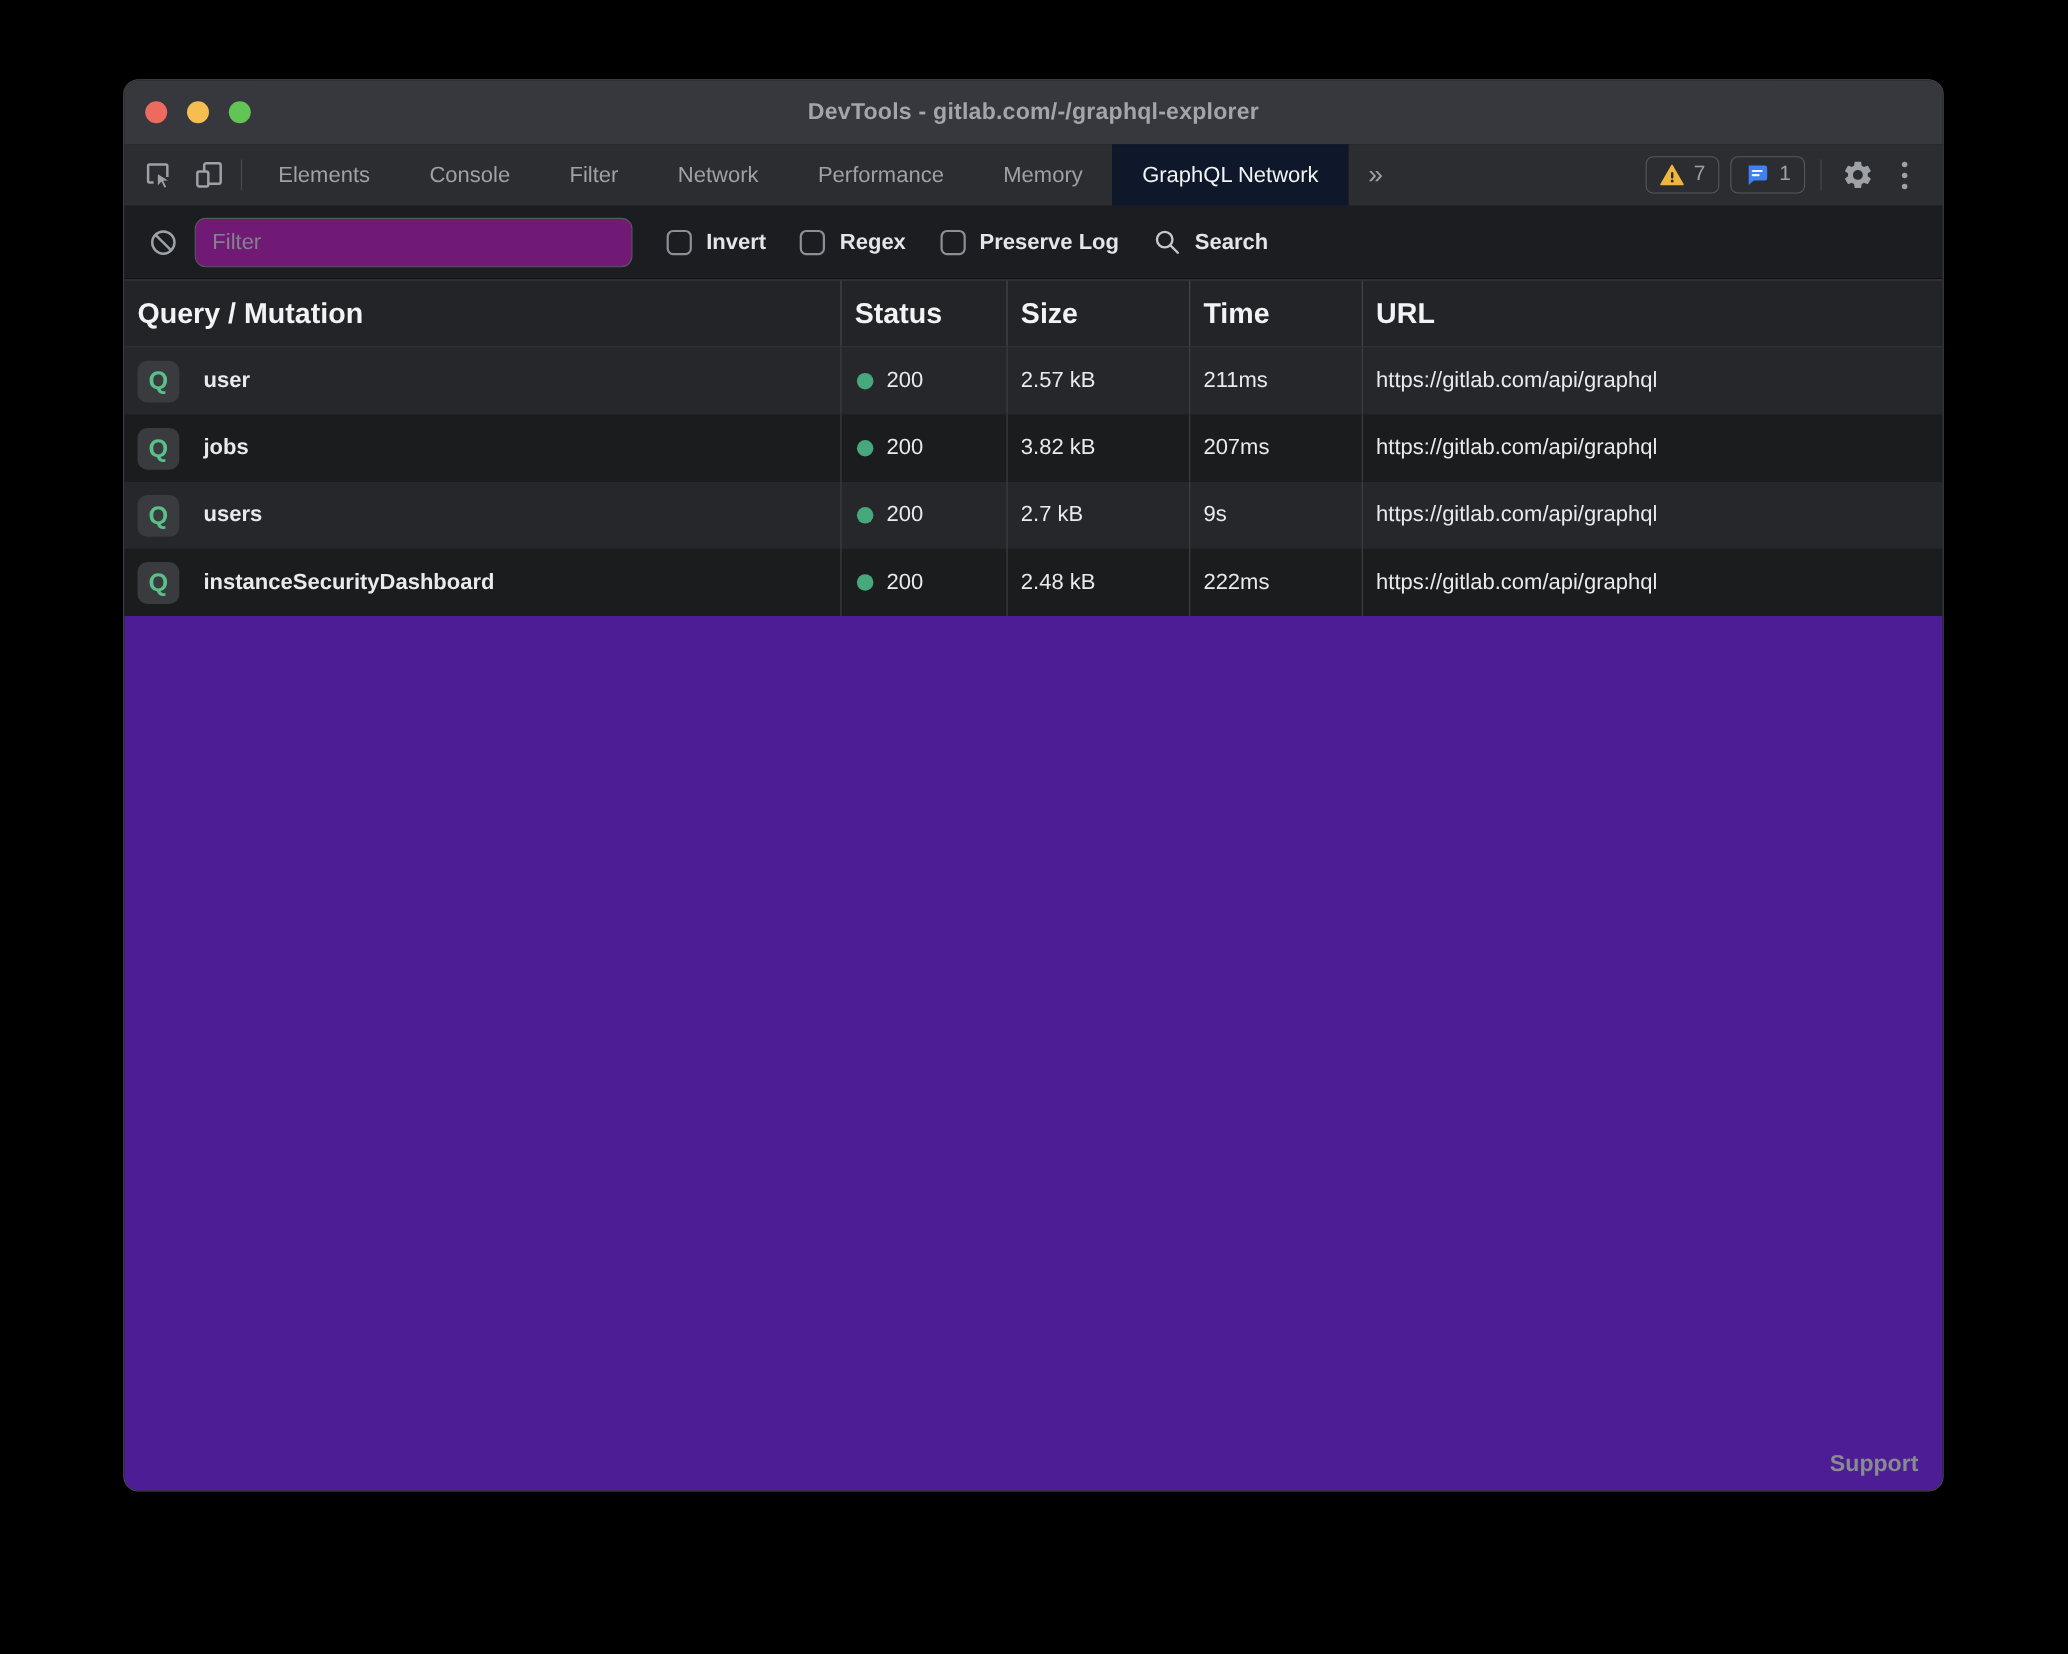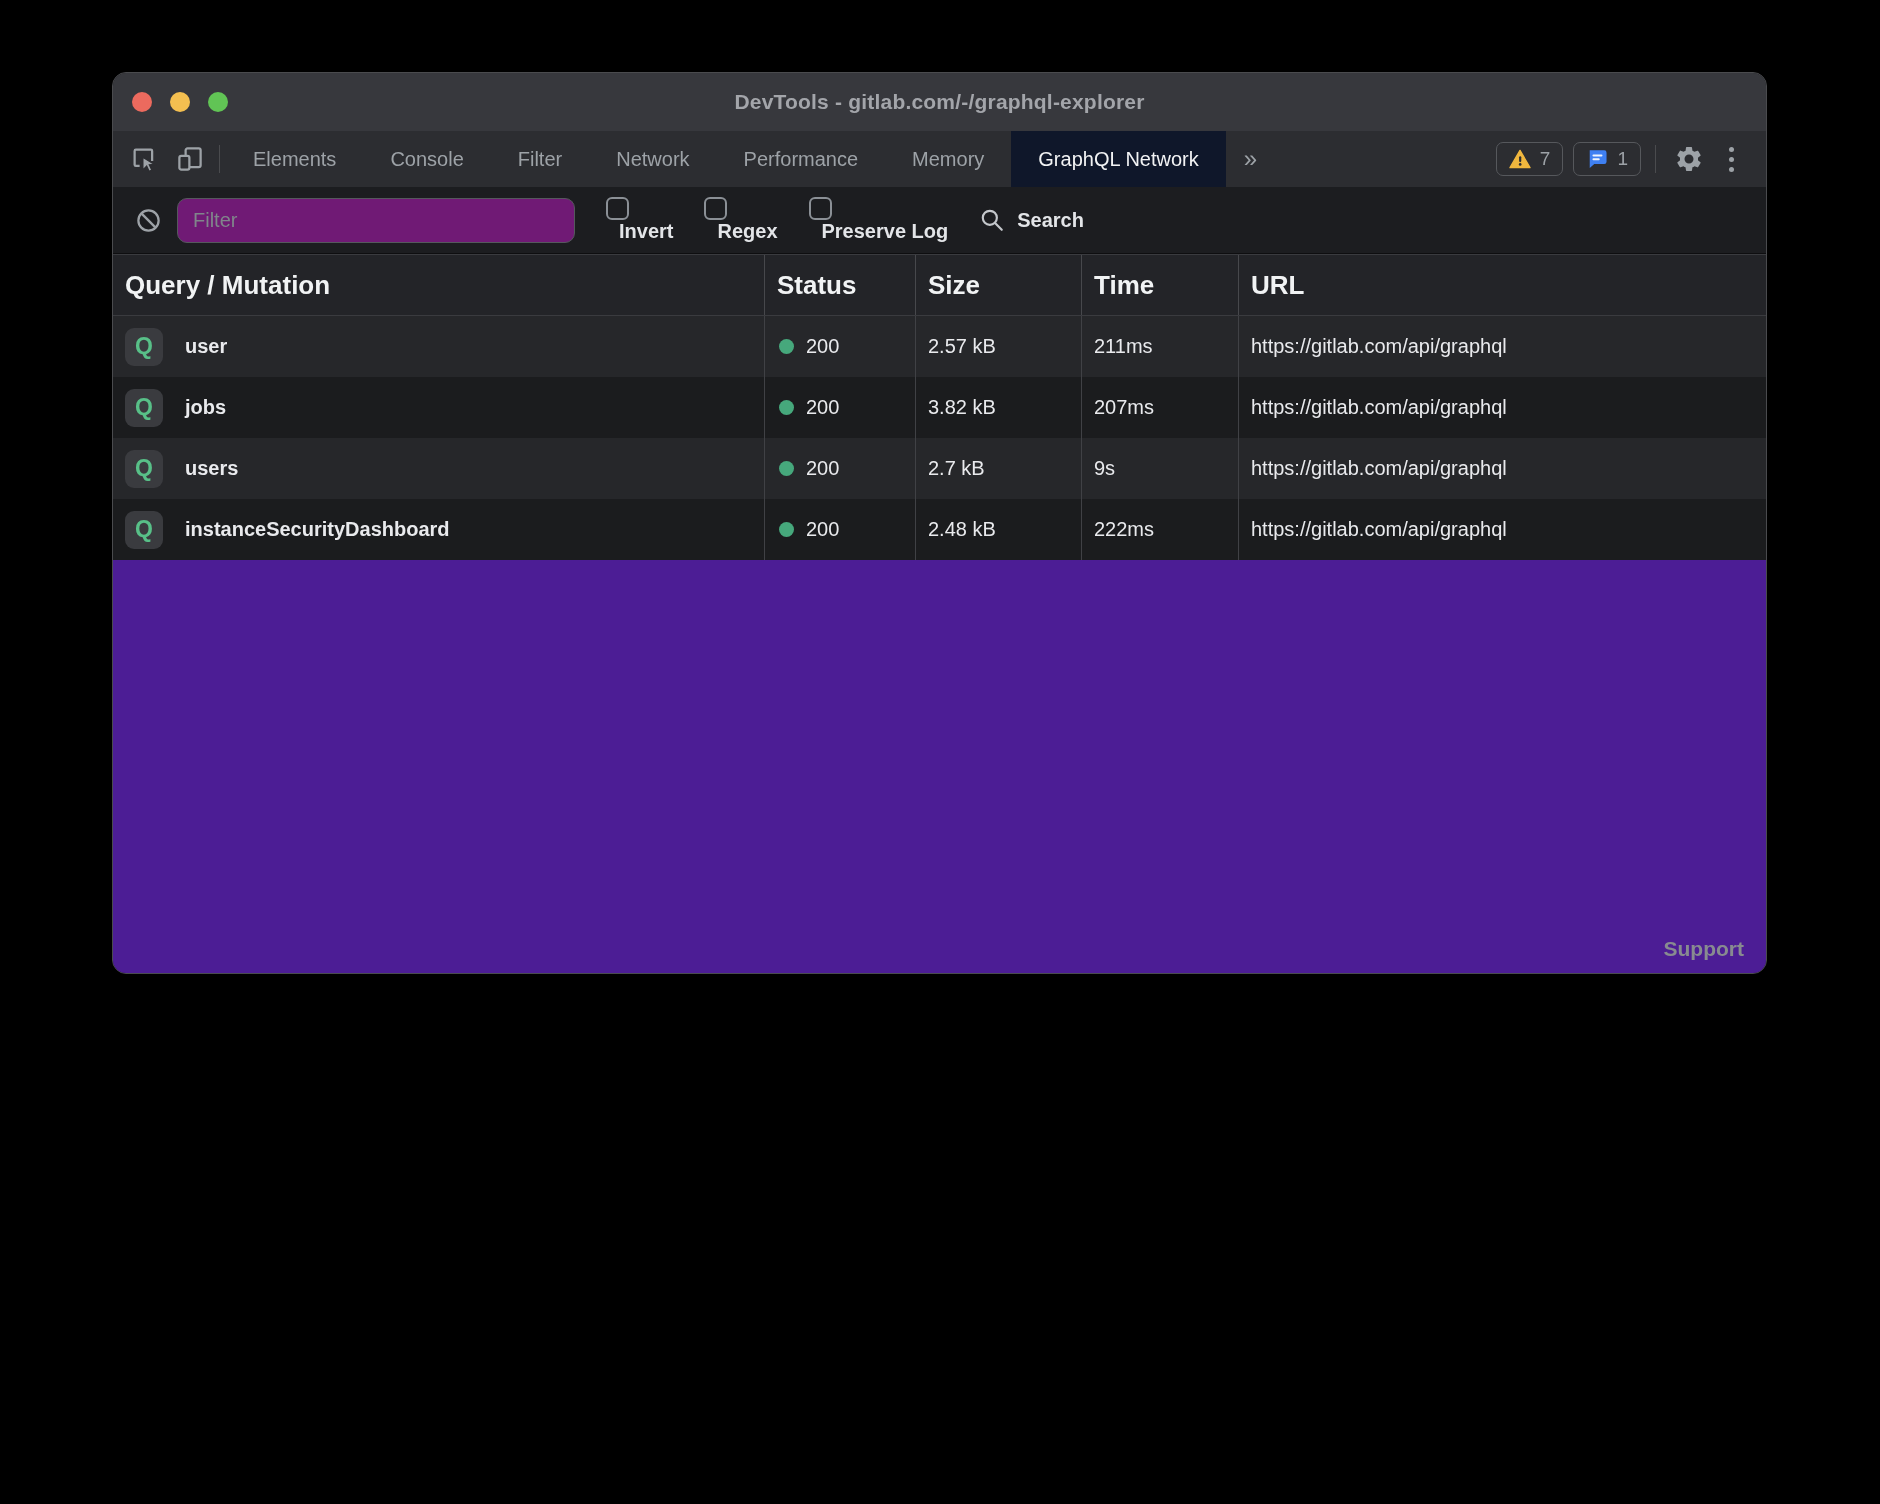--- a/index.html
+++ b/index.html
@@ -1,20 +1,20 @@
 <!DOCTYPE html>
 <html><head>
 <meta charset="utf-8">
 <style>
   * { margin: 0; padding: 0; box-sizing: border-box; }
   html, body { width: 1880px; height: 1504px; background: #000; overflow: hidden;
     font-family: "Liberation Sans", "DejaVu Sans", sans-serif; }
 
   .window {
-    position: absolute; left: 112px; top: 72px; width: 1655px; height: 902px;
+    position: absolute; left: 112px; top: 72px; width: 1655px; height: 1284px;
     background: #1b1c1e; border: 1px solid #4a4b4e; border-radius: 14px;
     overflow: hidden; display: flex; flex-direction: column;
     box-shadow: 0 24px 70px rgba(0,0,0,.7);
   }
 
   
   .titlebar {
     height: 58px; flex: 0 0 58px; background: #37383d;
     display: flex; align-items: center; justify-content: center; position: relative;
   }
@@ -51,21 +51,21 @@
     height: 67px; flex: 0 0 67px; background: #1c1d20; border-bottom: 1px solid #0e0e10;
     display: flex; align-items: center; padding: 0 22px; gap: 0;
   }
   .filter-input {
     width: 398px; height: 45px; margin-left: 15px; background: #701a75;
     border: 1.5px solid #55585d; border-radius: 10px; color: #e8eaed;
     font-size: 20px; padding: 0 15px; outline: none;
     font-family: "Liberation Sans", "DejaVu Sans", sans-serif;
   }
   .filter-input::placeholder { color: #80858b; }
-  .chk-group { display: flex; margin-left: 31px; cursor: pointer; flex-direction: column; }
+  .chk-group { display: flex; margin-left: 31px; cursor: pointer; }
   .chk-box { width: 23px; height: 23px; border: 2px solid #8b9096; border-radius: 6px; background: transparent; }
   .chk-label { color: #e3e5e8; font-size: 20px; font-weight: bold; margin-left: 13px; white-space: nowrap; }
   .search-group { display: flex; align-items: center; margin-left: 31px; cursor: pointer; justify-content: space-between; }
   .search-label { color: #e3e5e8; font-size: 20px; font-weight: bold; margin-left: 12px; }
 
   
   .grid-row { display: grid; grid-template-columns: 652px 151px 166px 157px 1fr; }
   .thead {
     height: 62px; flex: 0 0 62px; background: #232428;
     border-top: 1px solid #3a3b3f; border-bottom: 1px solid #3a3b3f;

